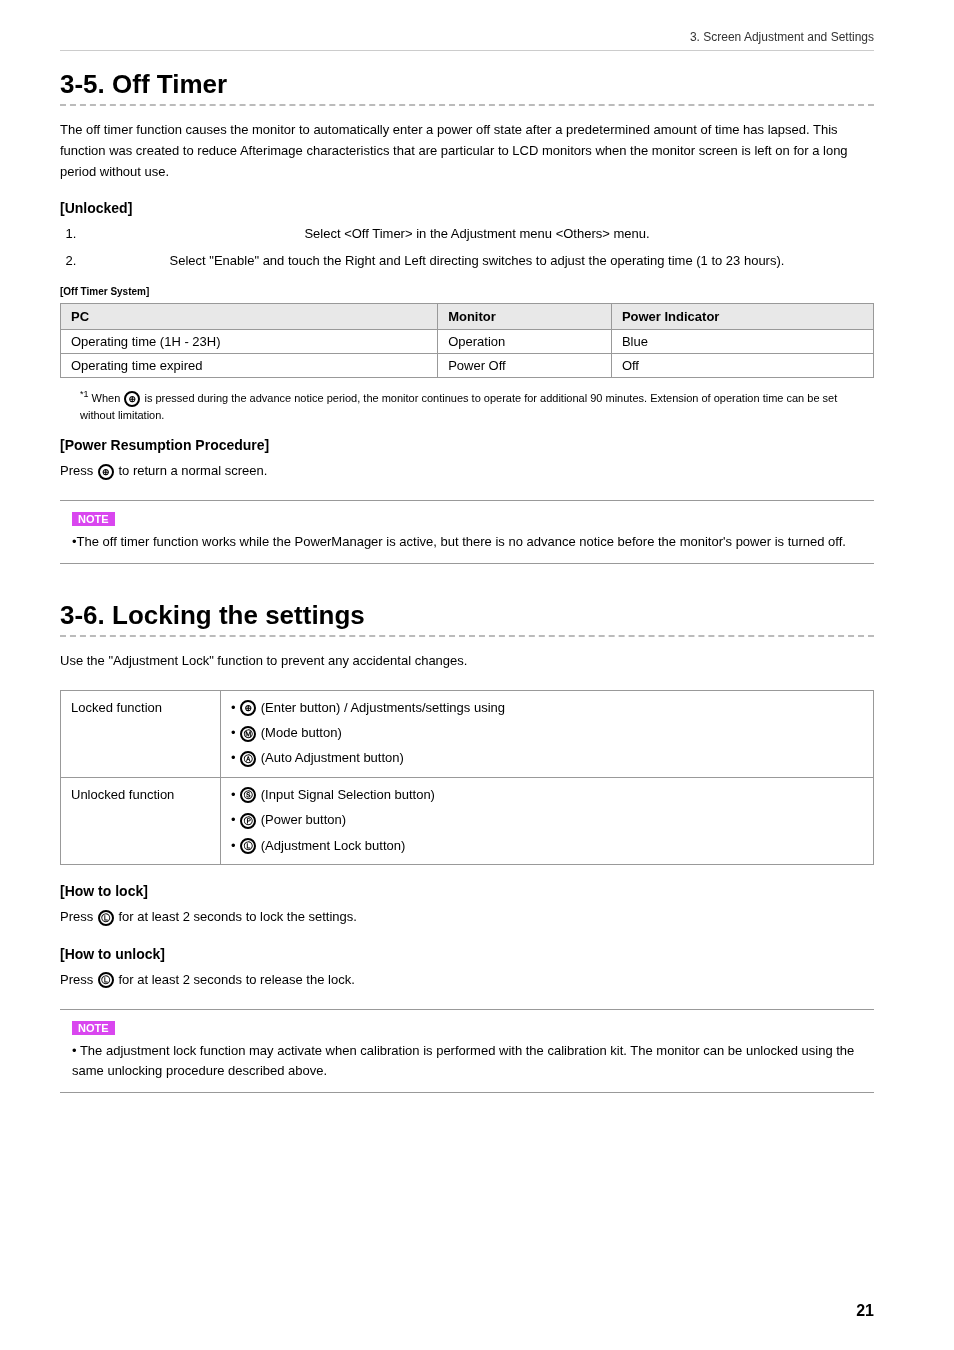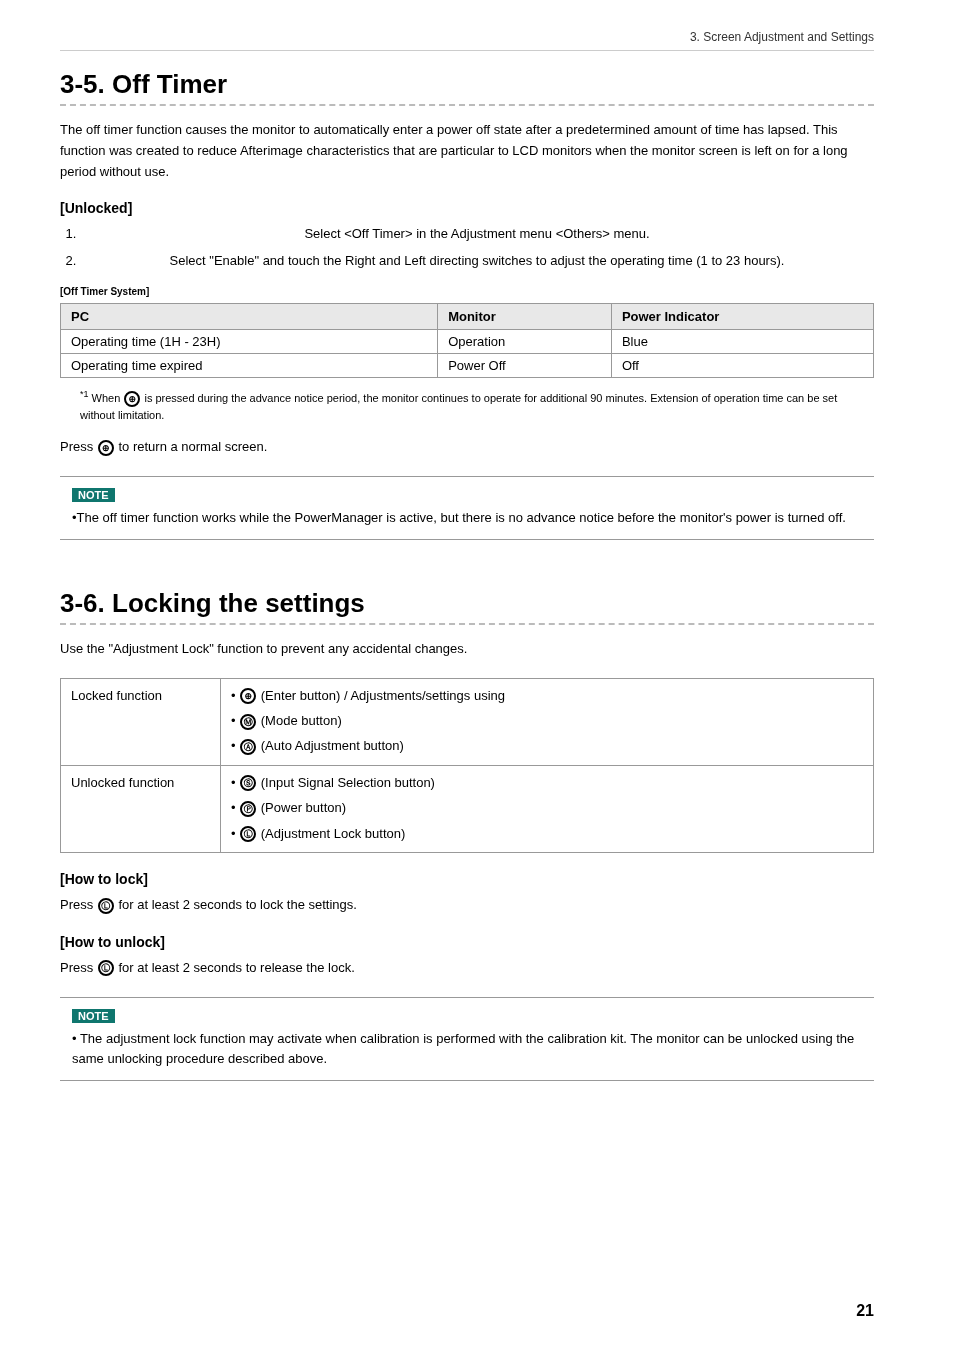--- a/index.html
+++ b/index.html
@@ -89,21 +89,21 @@
       font-size: 9px;
       vertical-align: super;
     }
     .note-box {
       border-top: 1px solid #999;
       border-bottom: 1px solid #999;
       padding: 10px 12px;
       margin-bottom: 20px;
     }
     .note-label {
-      background: #0f766e;
+      background: #d946ef;
       color: #fff;
       font-size: 11px;
       font-weight: bold;
       display: inline-block;
       padding: 1px 6px;
       margin-bottom: 6px;
     }
     .note-text {
       font-size: 13px;
       line-height: 1.6;
@@ -137,21 +137,21 @@
       width: 160px;
     }
     .page-number {
       position: absolute;
       bottom: 30px;
       right: 60px;
       font-size: 16px;
       font-weight: bold;
     }
     .section-gap {
-      margin-bottom: 48px;
+      margin-bottom: 36px;
     }
     .bullet-item {
       display: flex;
       align-items: flex-start;
       margin-bottom: 2px;
     }
   </style>
 </head>
 <body>
 
@@ -194,20 +194,21 @@
           <td>Off</td>
         </tr>
       </tbody>
     </table>
 
     <div class="footnote">
       <span class="sup-text">*1</span>
       <span> When <span class="circle-icon">⊕</span> is pressed during the advance notice period, the monitor continues to operate for additional 90 minutes. Extension of operation time can be set without limitation.</span>
     </div>
 
+    <div class="sub-heading">[Power Resumption Procedure]</div>
     <div class="section-intro">
       Press <span class="circle-icon">⊕</span> to return a normal screen.
     </div>
 
     <div class="note-box">
       <div class="note-label">NOTE</div>
       <div class="note-text">•The off timer function works while the PowerManager is active, but there is no advance notice before the monitor's power is turned off.</div>
     </div>
   </div>
 

